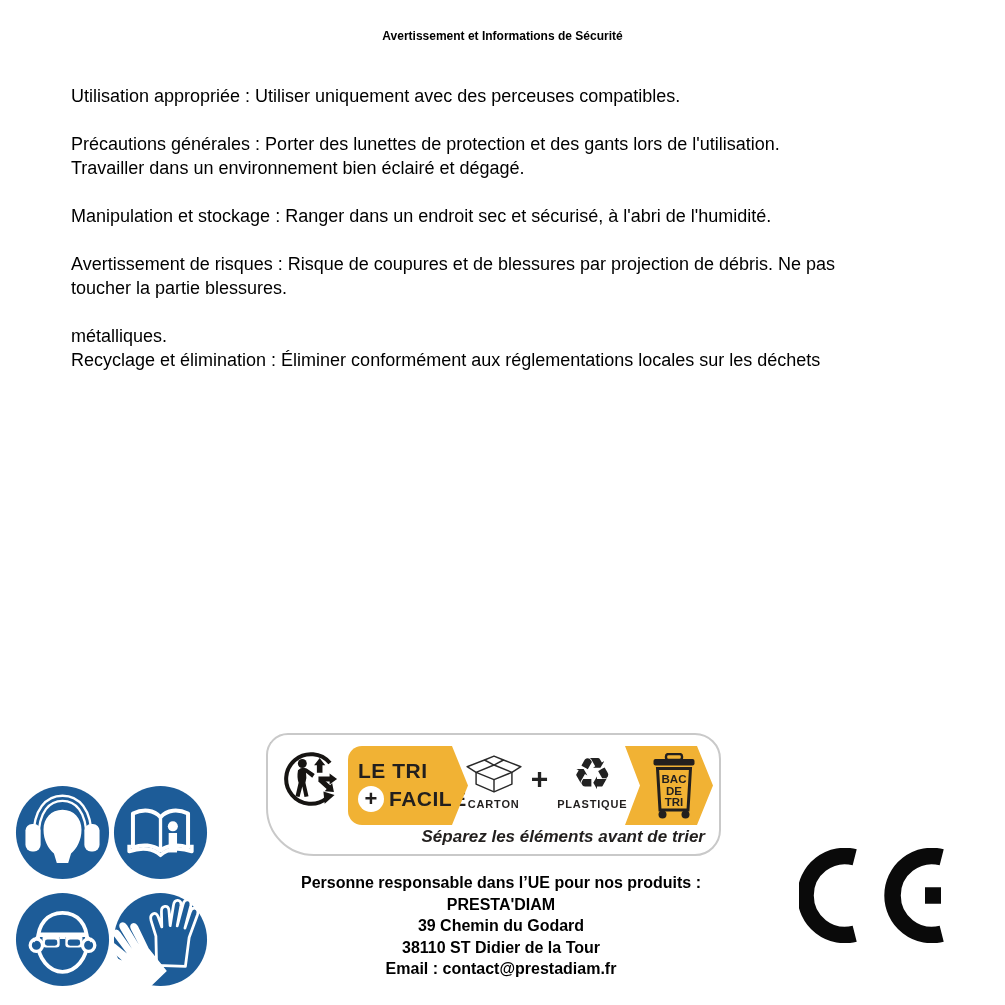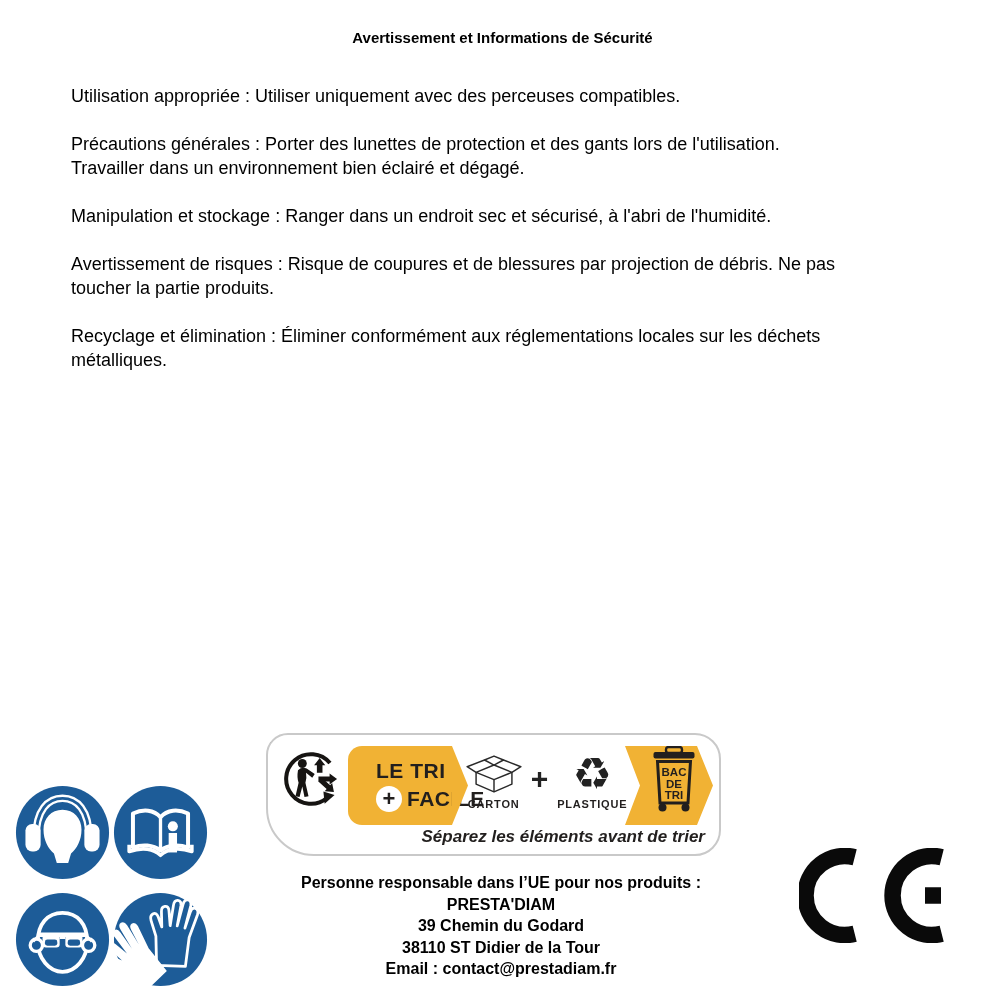--- a/index.html
+++ b/index.html
@@ -3,21 +3,21 @@
 <meta charset="utf-8">
 <style>
   html,body{margin:0;padding:0;}
   body{
     width:1005px;height:1005px;position:relative;overflow:hidden;
     background:#ffffff;color:#000;
     font-family:"Liberation Sans", sans-serif;
   }
   .doc-title{
     position:absolute;top:29px;left:0;width:100%;
-    text-align:center;font-weight:bold;font-size:15px;
+    text-align:center;font-weight:bold;font-size:12px;
   }
   .content{position:absolute;top:84px;left:71px;width:900px;}
   .para{font-size:18px;line-height:24px;margin:0 0 24px 0;}
   .para span{display:block;white-space:nowrap;}
 
   
   .picto-grid{
     position:absolute;left:15px;top:785px;
     display:grid;grid-template-columns:95px 95px;gap:12px 3px;
   }
@@ -29,42 +29,42 @@
     position:absolute;left:266px;top:733px;width:455px;height:123px;
     box-sizing:border-box;background:#fff;border:2px solid #c9c9c9;
     border-radius:22px 26px 26px 48px;
   }
   .bands{position:absolute;left:8px;right:6px;top:11px;height:79px;display:flex;align-items:stretch;}
   .triman-wrap{width:62px;height:62px;margin:2px 6px 0 4px;flex:0 0 auto;}
   .yellow-block{
     flex:0 0 auto;width:104px;background:var(--yellow);
     border-radius:14px 0 0 14px;
     display:flex;flex-direction:column;justify-content:center;
-    padding-left:28px;box-sizing:border-box;
+    padding-left:10px;box-sizing:border-box;
   }
   .letri{font-size:21px;font-weight:bold;letter-spacing:.5px;color:var(--dark);line-height:24px;}
   .facile-row{display:flex;align-items:center;margin-top:3px;}
   .plus-circle{
     width:26px;height:26px;border-radius:50%;background:#fff;
     display:flex;align-items:center;justify-content:center;
     font-size:22px;font-weight:bold;color:var(--dark);line-height:1;flex:0 0 auto;
   }
   .facile{font-size:21px;font-weight:bold;letter-spacing:.5px;color:var(--dark);margin-left:5px;}
   .yellow-point{flex:0 0 auto;width:16px;background:var(--yellow);
     clip-path:polygon(0 0,100% 50%,0 100%);}
   .white-band{flex:1 1 auto;min-width:0;display:flex;justify-content:center;
     align-items:flex-start;gap:9px;padding-top:5px;}
   .material{display:flex;flex-direction:column;align-items:center;}
   .material-label{font-size:11px;font-weight:bold;letter-spacing:.8px;color:var(--dark);margin-top:1px;}
   .plus-big{font-size:30px;font-weight:bold;color:#222;line-height:1;margin-top:13px;}
   .recycle-glyph{font-size:44px;line-height:46px;color:#222;height:46px;}
   .yellow-chevron{
     flex:0 0 auto;width:88px;background:var(--yellow);
     clip-path:polygon(0 0,calc(100% - 16px) 0,100% 50%,calc(100% - 16px) 100%,0 100%,15px 50%);
-    display:flex;align-items:flex-start;justify-content:center;padding-left:9px;box-sizing:border-box;
+    display:flex;align-items:center;justify-content:center;padding-left:9px;box-sizing:border-box;
   }
   .separez{
     position:absolute;right:14px;top:92px;
     font-size:17px;font-weight:bold;font-style:italic;color:var(--dark);white-space:nowrap;
   }
   .bin-text{font-family:"Liberation Sans",sans-serif;font-size:11.5px;font-weight:bold;fill:var(--dark);}
 
   
   .address{
     position:absolute;left:251px;top:872px;width:500px;
@@ -89,25 +89,25 @@
     </p>
   <p class="para">
       <span>Précautions générales : Porter des lunettes de protection et des gants lors de l'utilisation.</span>
       <span>Travailler dans un environnement bien éclairé et dégagé.</span>
     </p>
   <p class="para">
       <span>Manipulation et stockage : Ranger dans un endroit sec et sécurisé, à l'abri de l'humidité.</span>
     </p>
   <p class="para">
       <span>Avertissement de risques : Risque de coupures et de blessures par projection de débris. Ne pas</span>
-      <span>toucher la partie produits.</span>
-    </p>
-  <p class="para">
+      <span>toucher la partie blessures.</span>
+    </p>
+  <p class="para">
+      <span>métalliques.</span>
       <span>Recyclage et élimination : Éliminer conformément aux réglementations locales sur les déchets</span>
-      <span>métalliques.</span>
     </p>
 </div>
 
 <div class="picto-grid">
 
   <svg class="picto" viewBox="0 0 100 100">
     <circle cx="50" cy="50" r="49" fill="#1D5C98"></circle>
     <path d="M22 56 C22 26 35 14 50 14 C65 14 78 26 78 56" fill="none" stroke="#fff" stroke-width="8"></path>
     <path d="M22 56 C22 26 35 14 50 14 C65 14 78 26 78 56" fill="none" stroke="#1D5C98" stroke-width="3"></path>
     <rect x="11" y="41" width="16" height="29" rx="7" fill="#fff"></rect>

